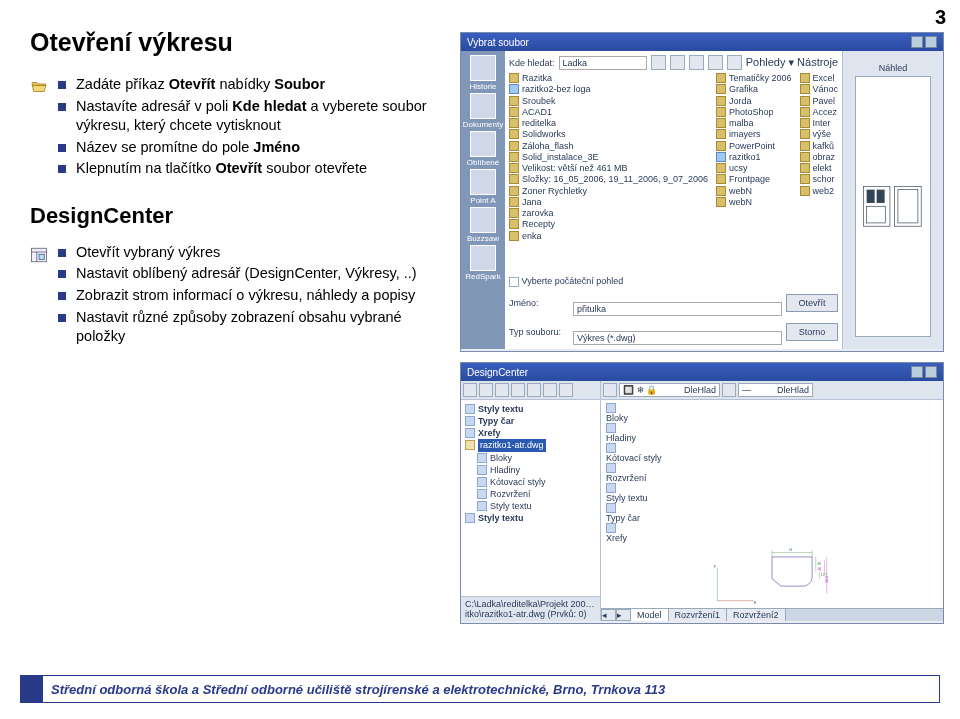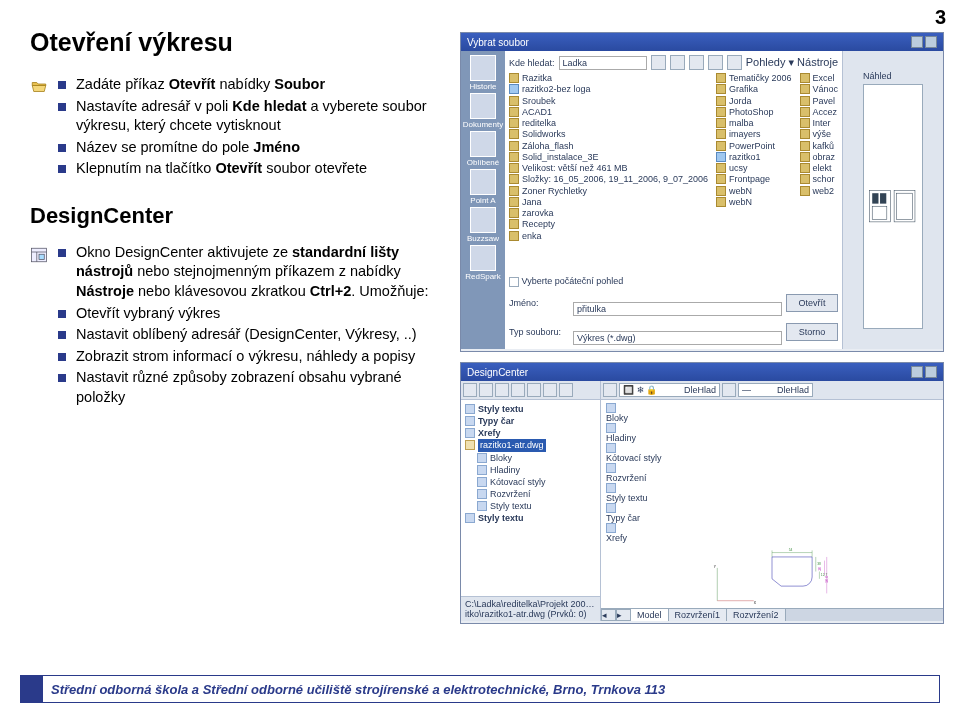--- a/index.html
+++ b/index.html
@@ -125,21 +125,22 @@
   .filecol { flex:1; font-size:9px; line-height:1.25; }
   .filecol .row { display:flex; align-items:flex-start; gap:3px; white-space:nowrap; overflow:hidden; }
   .fico { width:10px; height:10px; background:#d9bf6a; border:1px solid #aa8a30; flex-shrink:0; }
   .fico.dwg { background:#a0c8f0; border-color:#5a8ac0; }
   .preview {
     width:120px;
     background:#dfe5ee;
     border-left:1px solid #b5c1d4;
     display:flex;
     flex-direction:column;
-    padding:20px;
+    padding:12px;
+    align-items:center;
   }
   .preview-label { font-size:9px; margin-bottom:3px; }
   .preview-box { flex:1; background:#fff; border:1px solid #9ab; display:flex; align-items:center; justify-content:center; }
   .preview-box svg { width:90%; height:auto; }
   .bottom-row { display:flex; align-items:center; gap:4px; font-size:9px; margin-top:3px; }
   .bottom-row .lbl { width:60px; }
   .bottom-row .field { border:1px solid #aaa; background:#fff; padding:1px 3px; flex:1; height:14px;margin-top:12px; }
   .bottom-row .act-btn { width:52px; height:18px; background:#e3e8f0; border:1px solid #8a9ab0; font-size:9px; text-align:center; line-height:16px; }
 
   
@@ -219,21 +220,20 @@
 
   <div class="icon-row">
     <svg class="small-icon" viewBox="0 0 24 24">
       <rect x="2" y="3" width="20" height="18" fill="#eef" stroke="#556"></rect>
       <line x1="2" y1="8" x2="22" y2="8" stroke="#556"></line>
       <line x1="9" y1="8" x2="9" y2="21" stroke="#556"></line>
       <rect x="12" y="11" width="7" height="7" fill="#adf" stroke="#556"></rect>
     </svg>
     <div style="flex:1">
       <ul class="bullets">
-        <li><span>Okno DesignCenter aktivujete ze <b>standardní lišty nástrojů</b> nebo stejnojmenným příkazem z nabídky <b>Nástroje</b> nebo klávesovou zkratkou <b>Ctrl+2</b>. Umožňuje:</span></li>
         <li><span>Otevřít vybraný výkres</span></li>
         <li><span>Nastavit oblíbený adresář (DesignCenter, Výkresy, ..)</span></li>
         <li><span>Zobrazit strom informací o výkresu, náhledy a popisy</span></li>
         <li><span>Nastavit různé způsoby zobrazení obsahu vybrané položky</span></li>
       </ul>
     </div>
   </div>
 </div>
 
 <div class="shot shot1">

